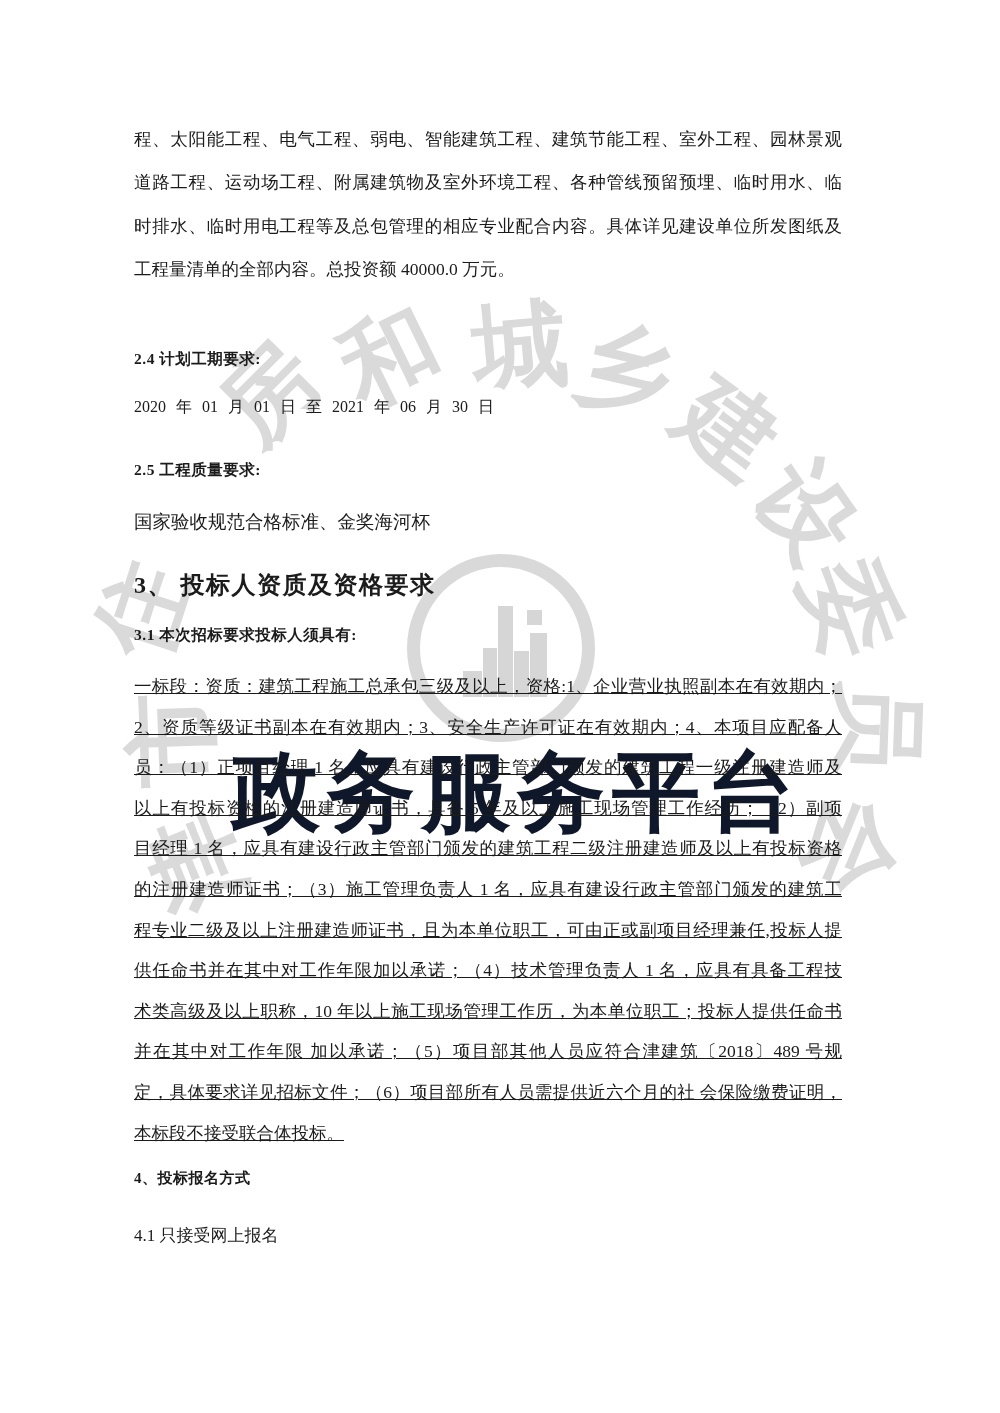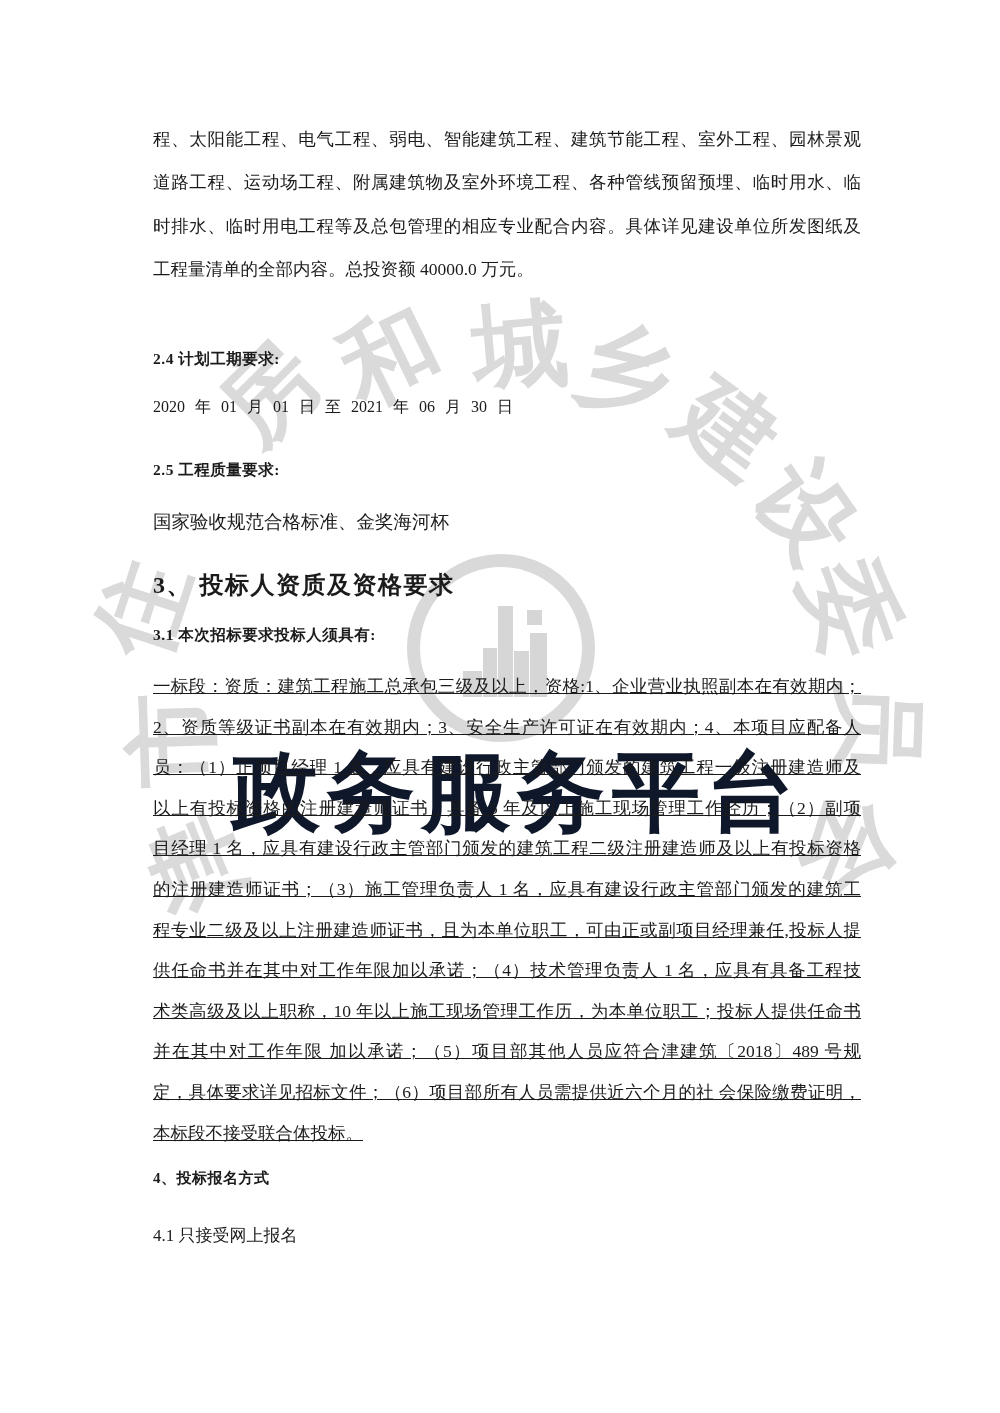--- a/index.html
+++ b/index.html
@@ -81,21 +81,21 @@
   }
 
   
   .content {
     position: absolute;
     inset: 0;
     z-index: 1;
   }
   .block {
     position: absolute;
-    left: 153px;
+    left: 134px;
     width: 708px;
   }
   .para .line {
     width: 100%;
     text-align: justify;
     text-align-last: justify;
     white-space: nowrap;
     overflow: visible;
   }
   .para .line:last-child {

